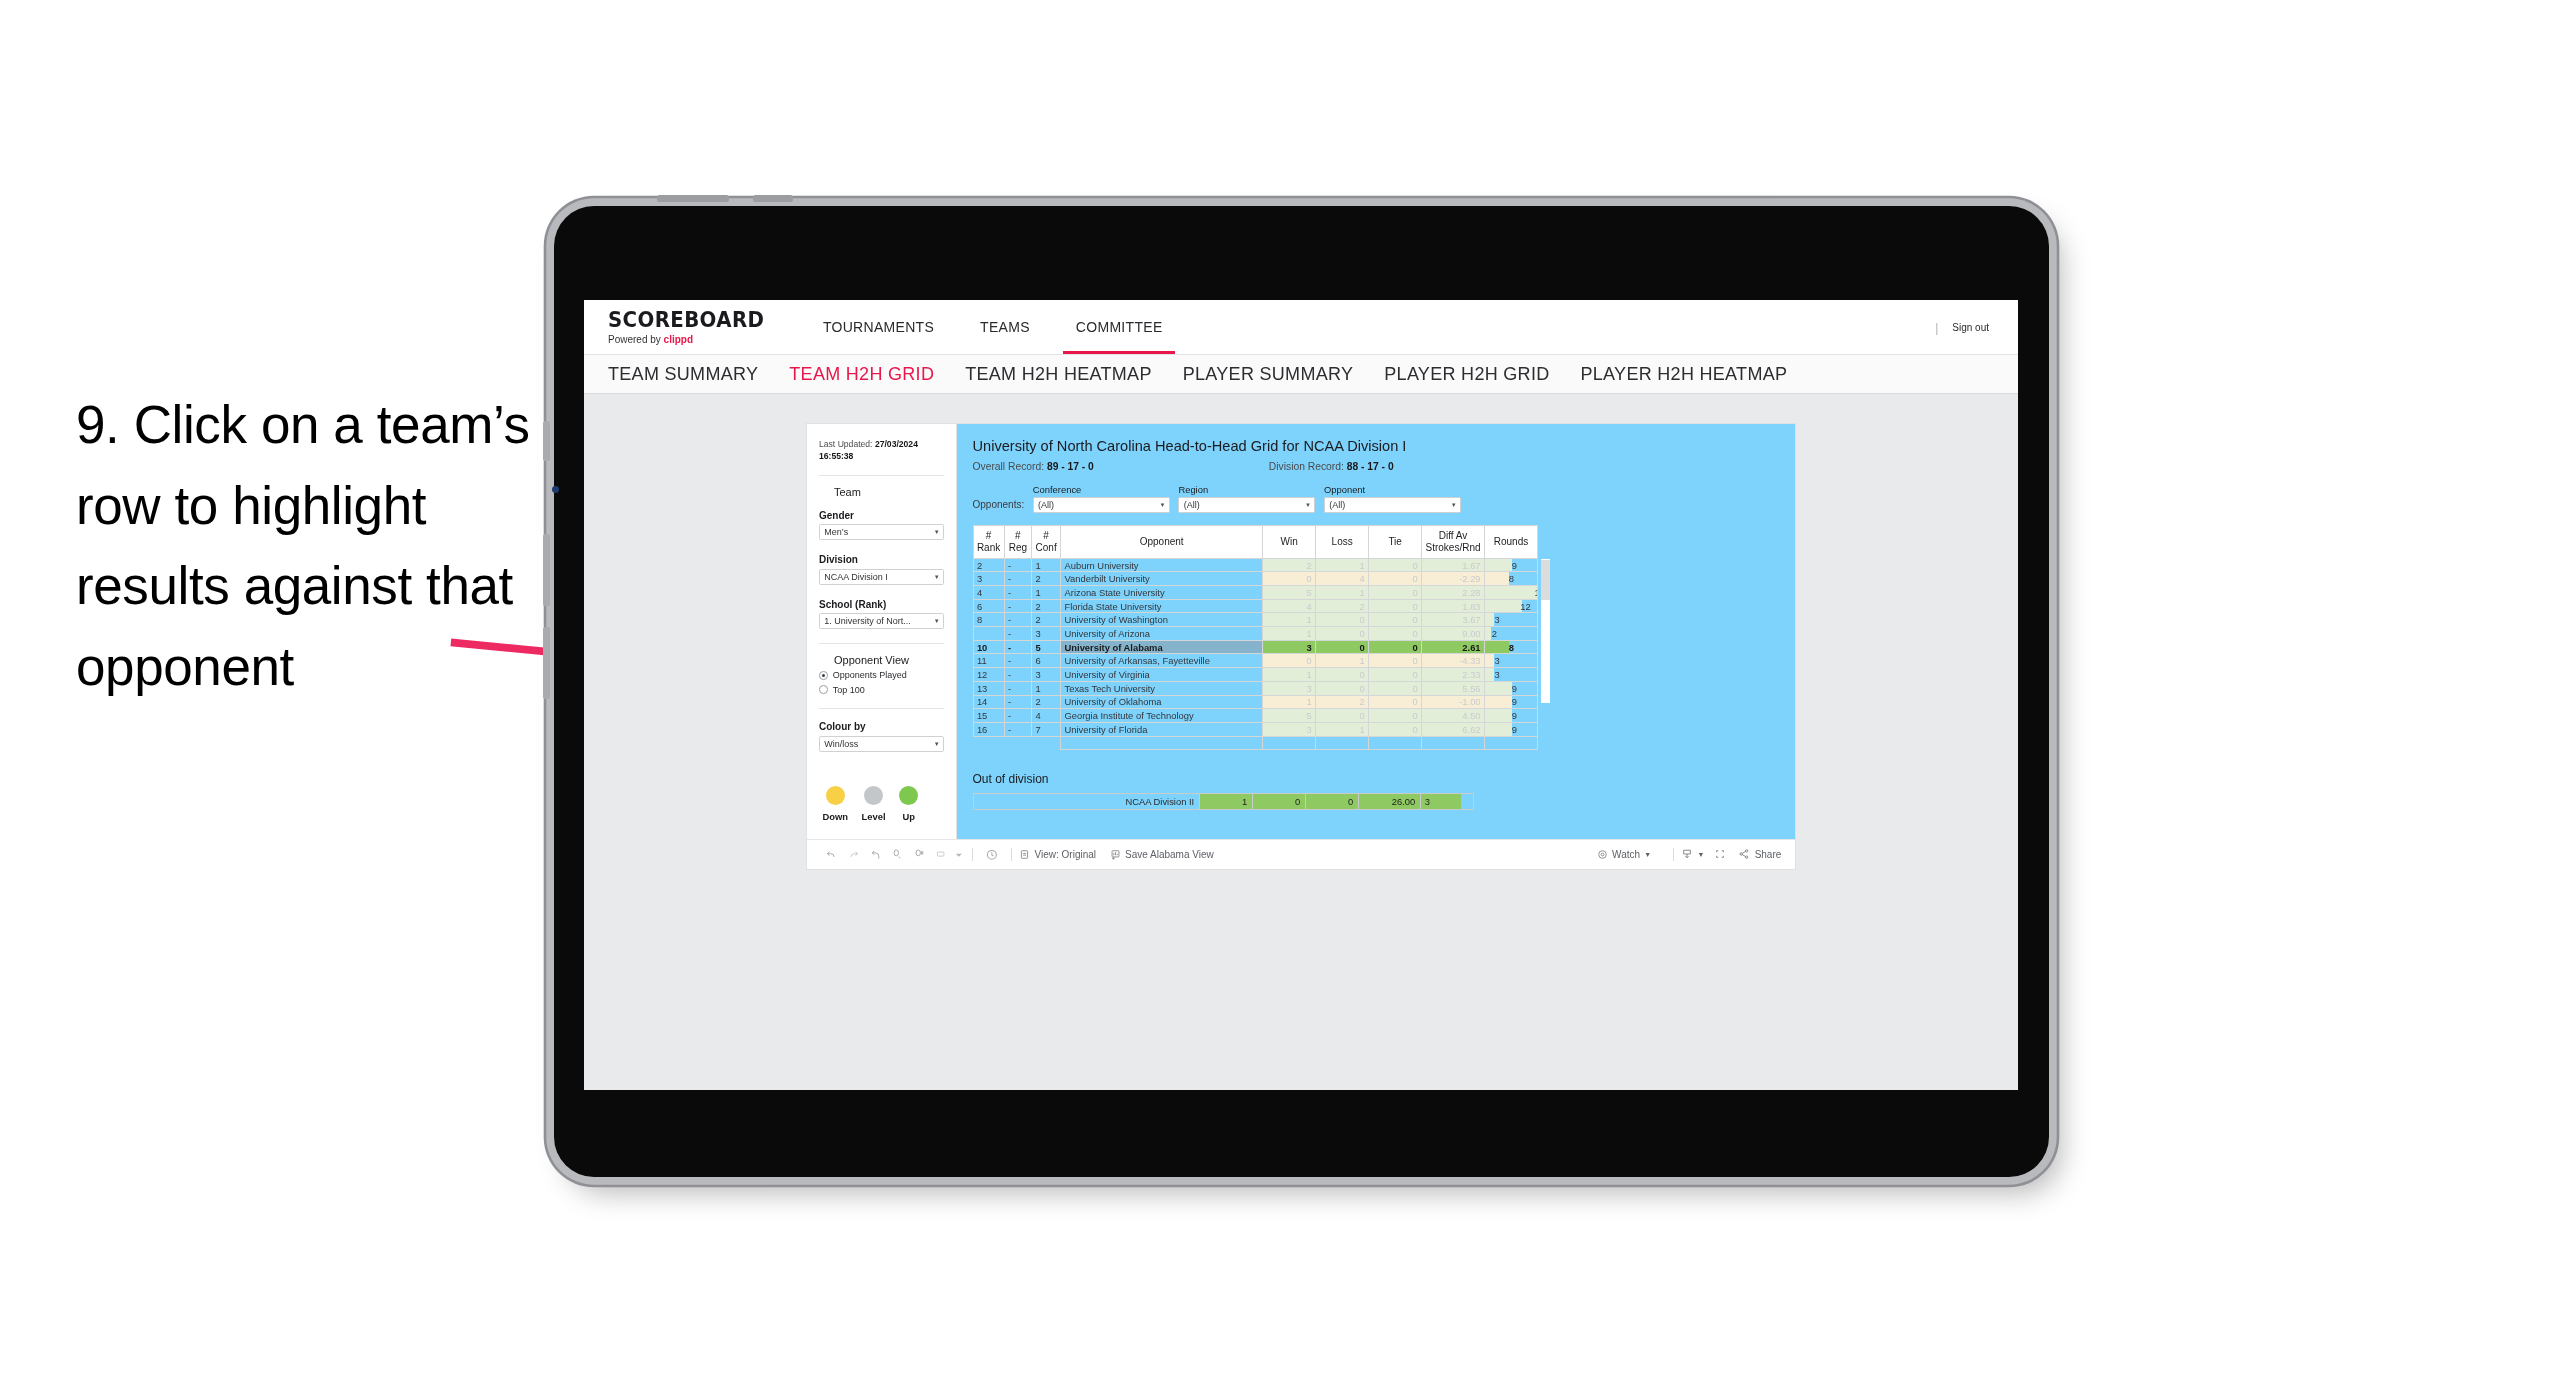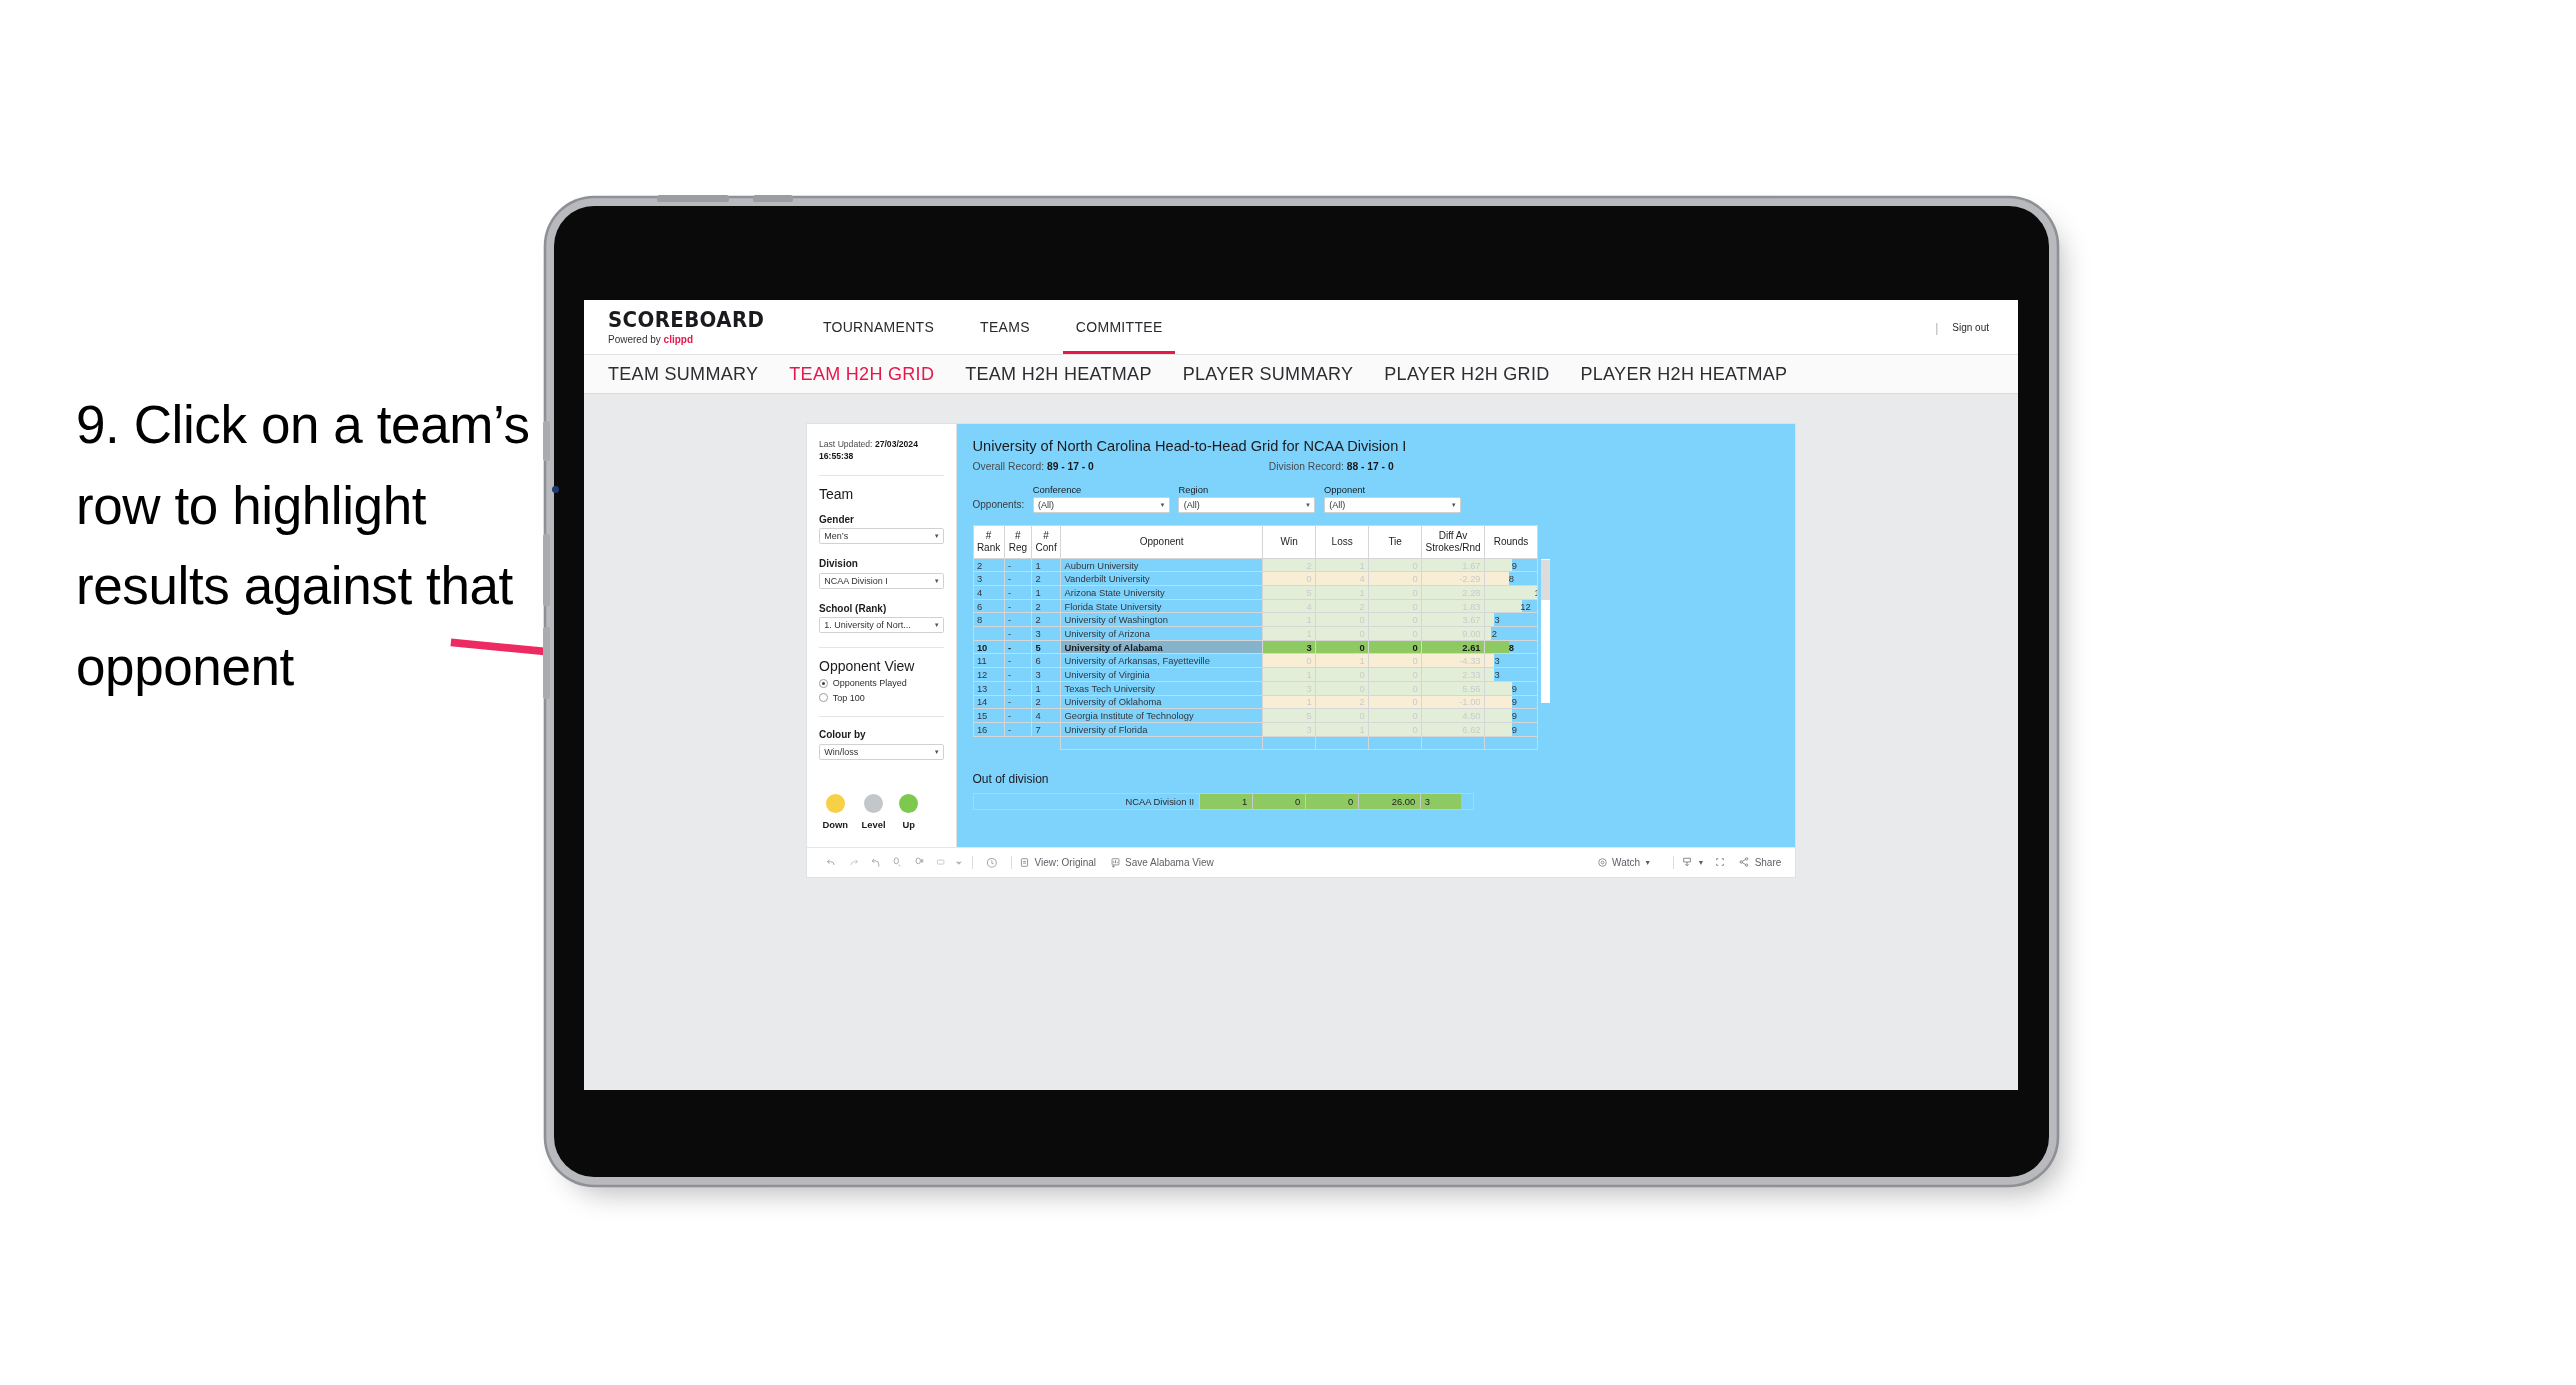--- a/index.html
+++ b/index.html
@@ -80,21 +80,21 @@
   .viz-body{display:flex;}
 
   
   .side{
     width:150px;border-right:0.9px solid #e2e4e6;padding:13.7px 12px 17px 12px;
     box-sizing:border-box;background:#fff;
   }
   .last-upd{font-size:8.6px;color:#4b4b4f;line-height:1.45;}
   .last-upd b{font-weight:bold;color:#17171a;}
   .hr{height:0.9px;background:#e2e4e6;margin:12px 0 10.3px;}
-  .sec-title{font-size:14px;color:#1b1b1f;margin-bottom:12px;}
+  .sec-title{font-size:11px;color:#1b1b1f;margin-bottom:12px;margin-left:15px;}
   .fld-label{font-size:10px;font-weight:bold;color:#1b1b1f;margin-bottom:3.4px;}
   .dd{
     height:16.3px;border:0.9px solid #cfd1d4;background:#fff;border-radius:1.7px;
     display:flex;align-items:center;padding:0 3.4px 0 4.3px;font-size:9px;color:#333;
     box-sizing:border-box;cursor:pointer;
   }
   .dd span.txt{flex:1;overflow:hidden;white-space:nowrap;}
   .caret{font-size:6px;color:#555;margin-left:2.6px;}
   .fld{margin-bottom:13.7px;}
   .radio-row{display:flex;align-items:center;gap:5.2px;margin-top:4.3px;cursor:pointer;}

